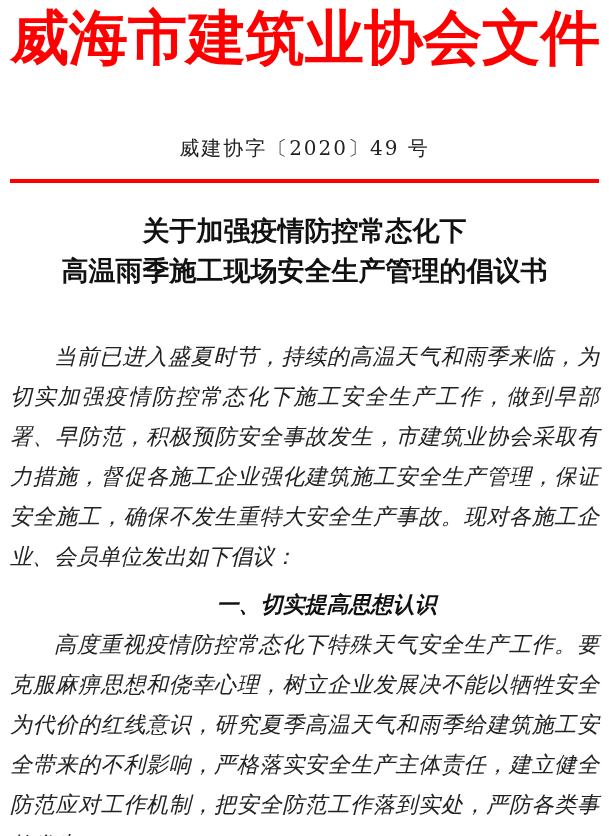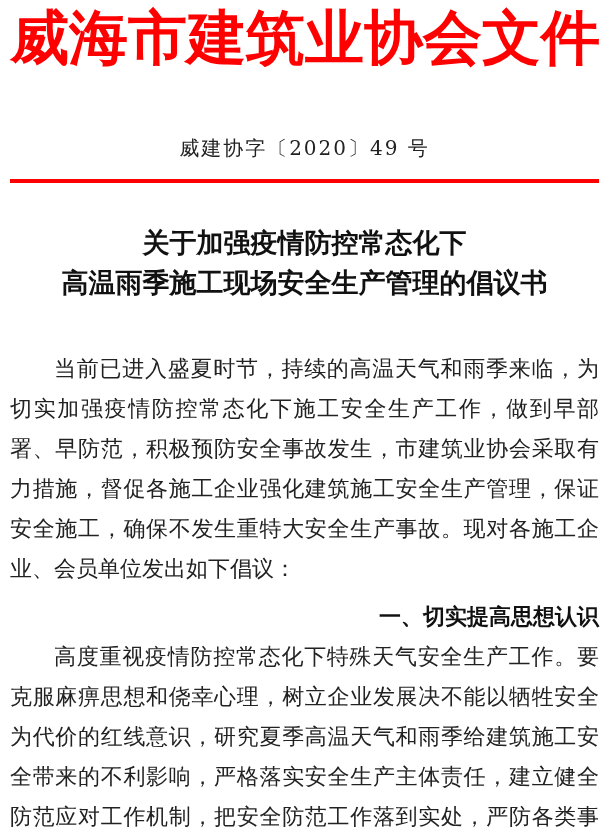--- a/index.html
+++ b/index.html
@@ -36,21 +36,21 @@
     text-align: center;
     letter-spacing: 2px;
     color: #222222;
   }
   .red-line {
     margin: 19px 0 0 0;
     height: 4px;
     background: #fe0000;
   }
   .doc-title {
-    margin-top: 40px;
+    margin-top: 28px;
     text-align: center;
     font-weight: bold;
     font-size: 27px;
     line-height: 40px;
     color: #111111;
     font-family: "DejaVu Sans", "Liberation Sans", sans-serif;
   }
   .doc-title .title-line {
     display: block;
   }
@@ -59,25 +59,26 @@
     font-size: 22px;
     line-height: 40px;
     text-align: justify;
     color: #222222;
   }
   .body-text p {
     margin: 0;
   }
   .para {
     text-indent: 2em;
+    font-style: italic;
   }
   .section-heading {
     margin-top: 8px !important;
     font-weight: bold;
-    text-align: right;
+    text-align: center;
     color: #111111;
     font-family: "DejaVu Sans", "Liberation Sans", sans-serif;
   }
 </style>
 </head>
 <body>
 
 <div class="page">
 
   <div class="letterhead">威海市建筑业协会文件</div>

